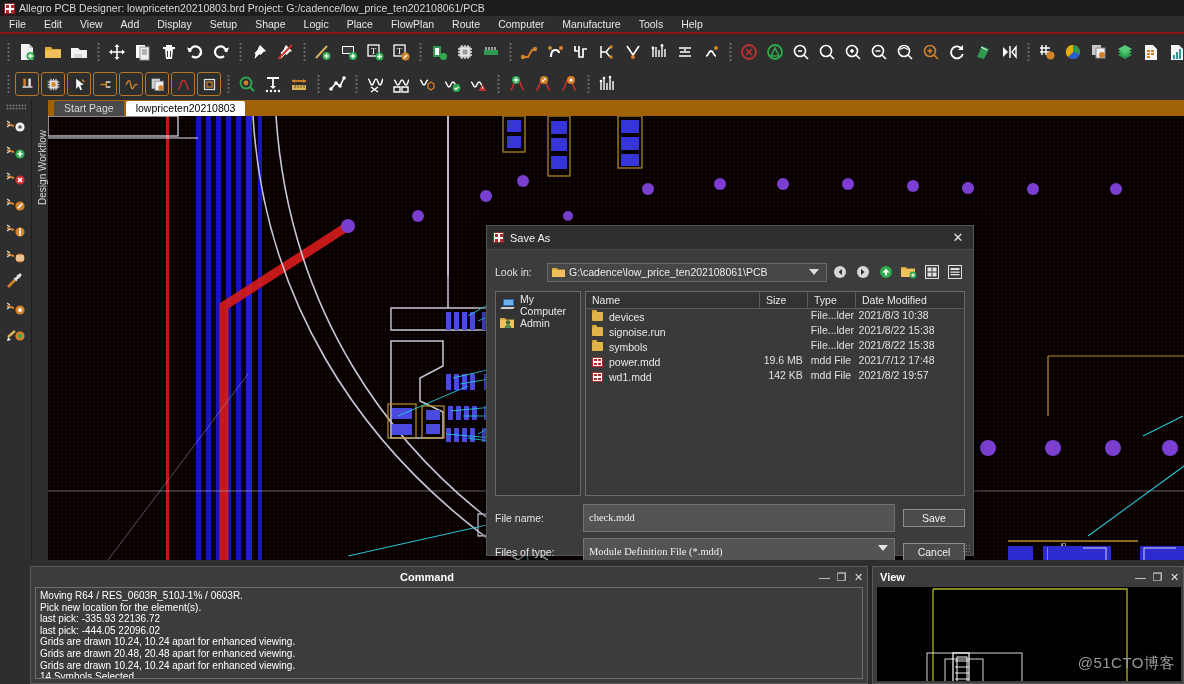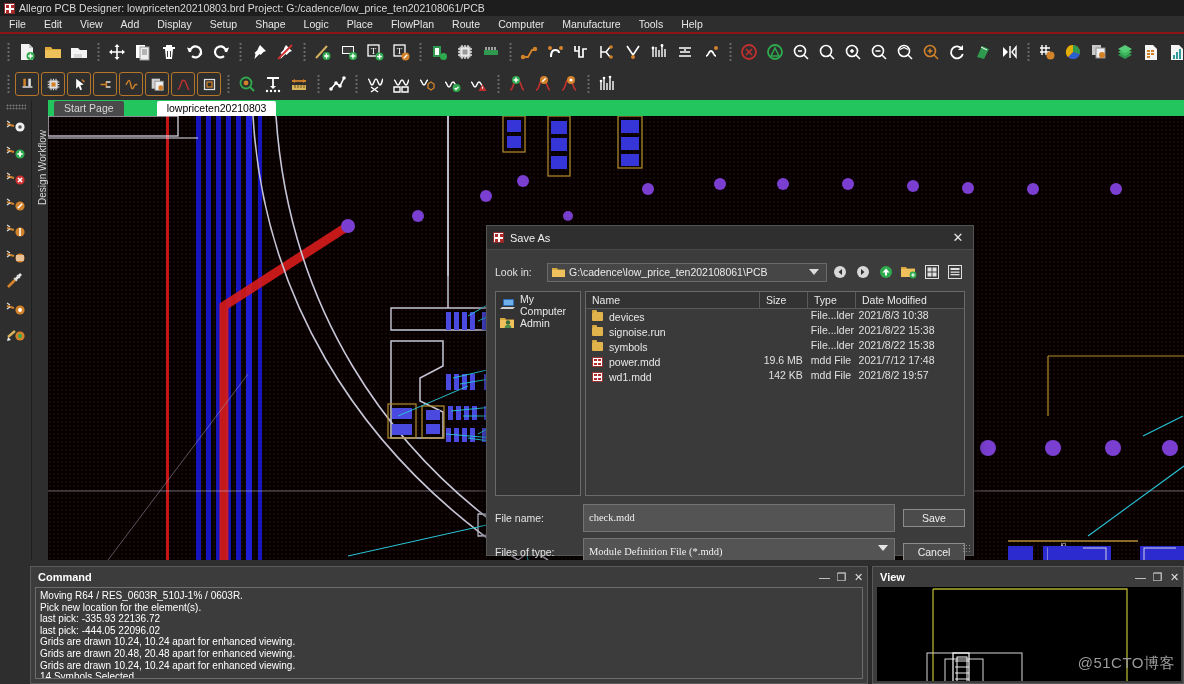--- a/index.html
+++ b/index.html
@@ -81,21 +81,21 @@
     background:#2e2e2e; color:#d6d6d6; font-size:10px;
   }
   #raillabel span {
     position:absolute; left:-45px; top:62px; width:110px; text-align:center;
     transform: rotate(-90deg); transform-origin:center; white-space:nowrap;
   }
 
   
   #tabstrip {
     position:absolute; left:48px; top:100px; width:1136px; height:16px;
-    background:#22c55e; display:flex; align-items:flex-end; padding-left:6px;gap:31px;
+    background:#a16207; display:flex; align-items:flex-end; padding-left:6px;
   }
   .tab {
     height:15px; line-height:15px; padding:0 10px; font-size:10.5px;
     margin-right:2px; color:#d8d8d8; background:#4a4a4a; cursor:default;
     border-top-left-radius:2px; border-top-right-radius:2px;
   }
   .tab.active { background:#ffffff; color:#000000; }
 
   
   #canvas {
@@ -201,21 +201,21 @@
     background-image: radial-gradient(circle, #8a8a8a 0.8px, transparent 1px);
     background-size:3px 3px;
   }
 
   
   #cmdpanel {
     position:absolute; left:30px; top:566px; width:838px; height:118px;
     background:#3c3c3c; border:1px solid #5a5a5a;
   }
   #cmdhead { height:20px; display:flex; align-items:center; padding-left:7px; }
-  #cmdhead .ttl { flex:1 1 auto; font-size:11px; font-weight:bold; color:#ffffff; }
+  #cmdhead .ttl { flex:1 1 auto; font-size:11px; font-weight:bold; color:#ffffff;text-align:center; }
   .wbtn { width:17px;height:16px; display:flex;align-items:center;justify-content:center; color:#e0e0e0; font-size:11px; cursor:default;}
   #cmdbody {
     margin:0 4px 4px 4px; height:92px; background:#3c3c3c;
     border:1px solid #6d6d6d; overflow:hidden; padding:2px 0 0 4px;
   }
   #cmdbody .ln { font-size:10px; line-height:11.6px; color:#ffffff; white-space:nowrap; }
 
   #viewpanel {
     position:absolute; left:872px; top:566px; width:312px; height:118px;
     background:#3c3c3c; border:1px solid #5a5a5a;

